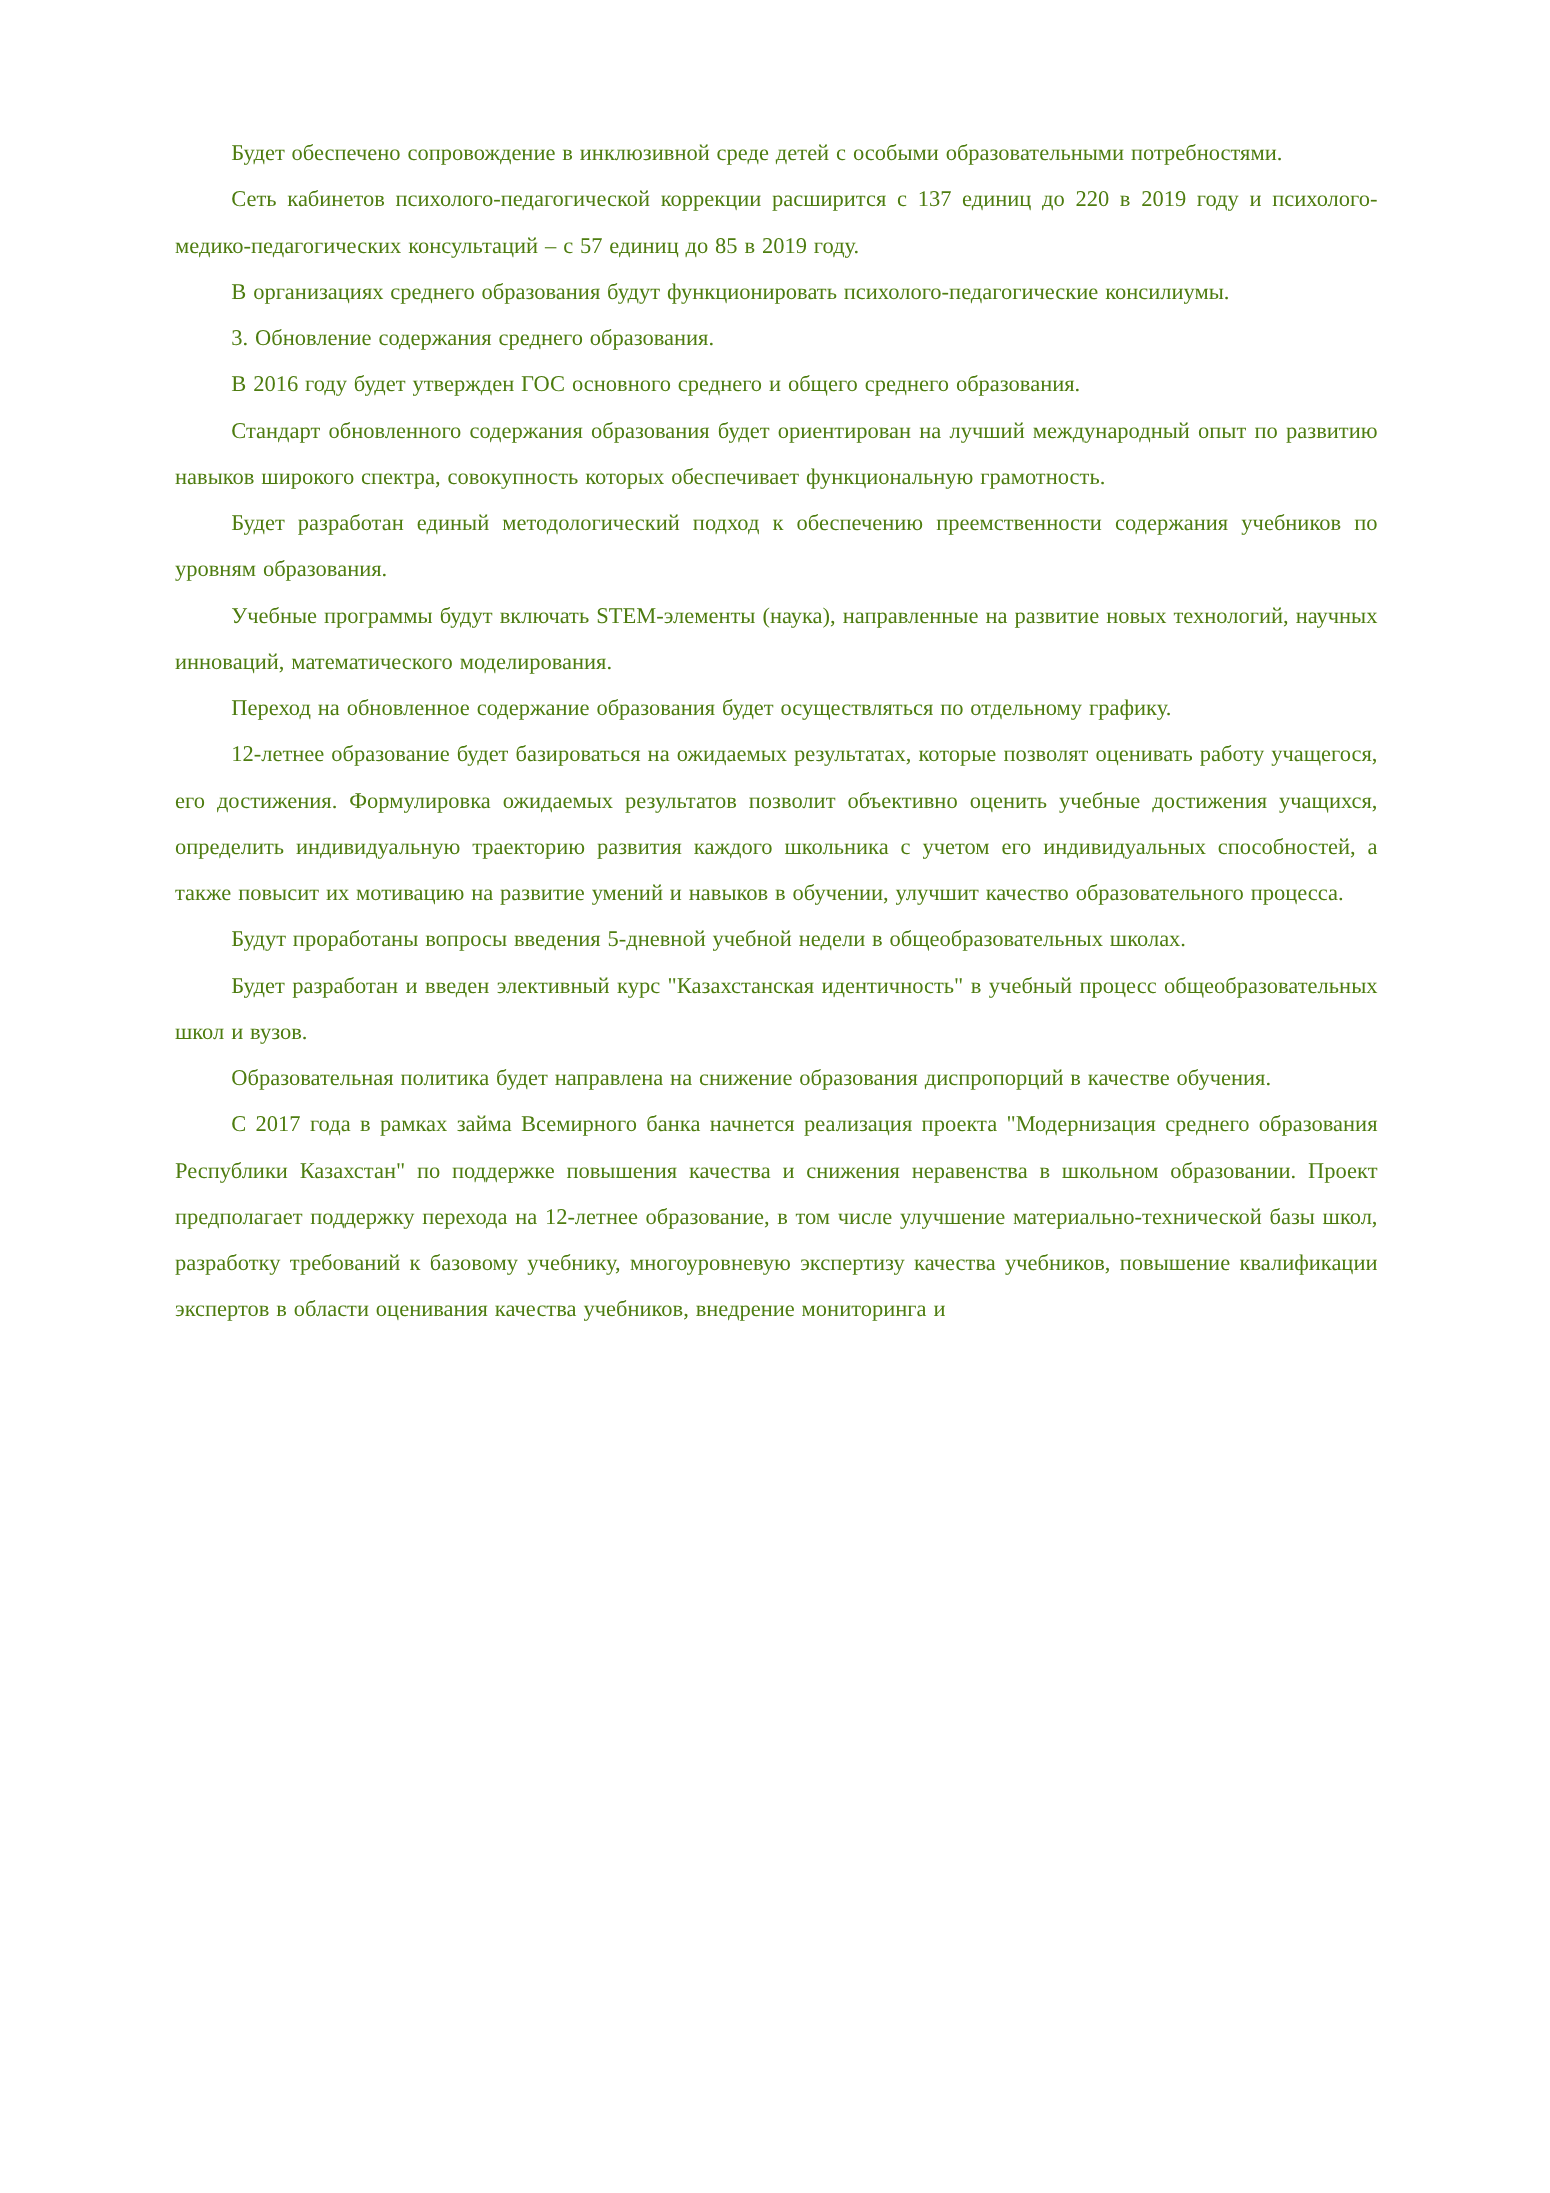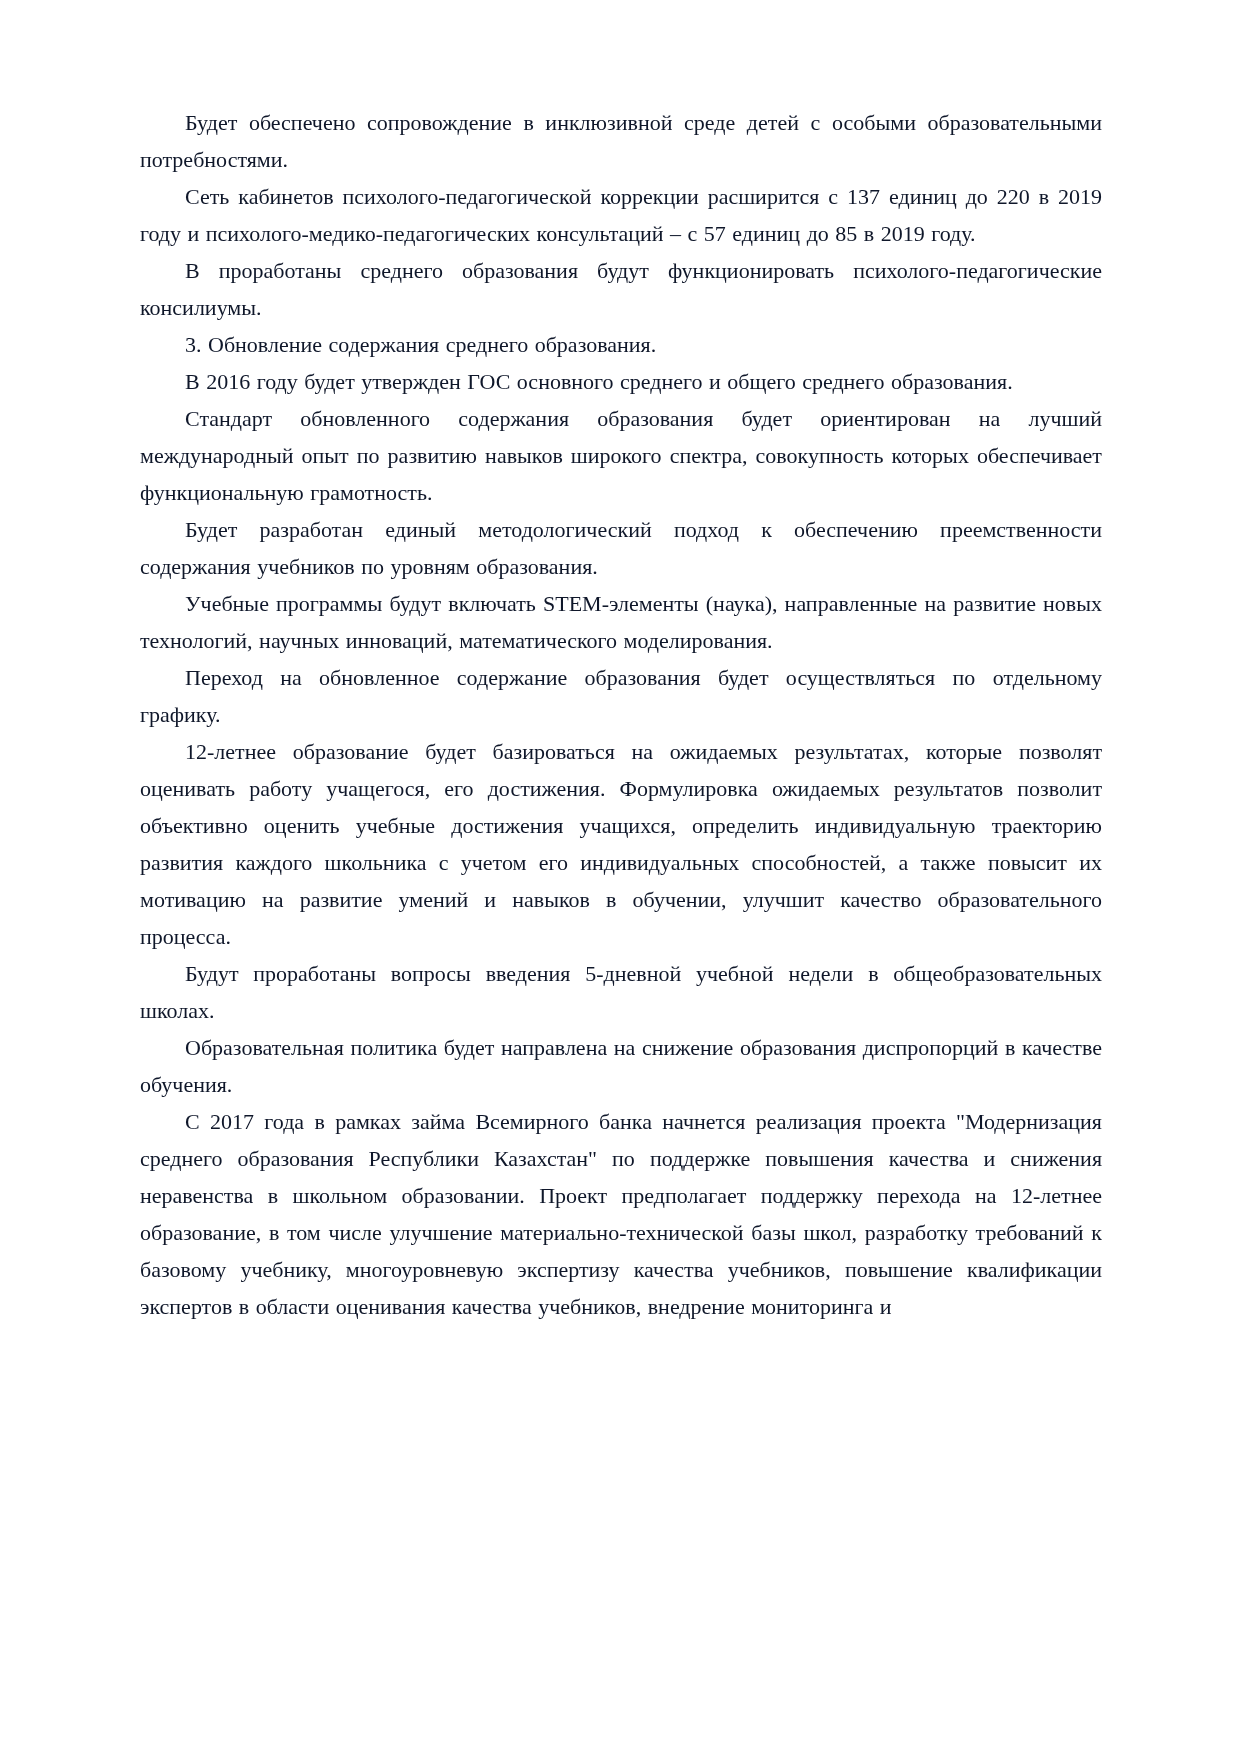--- a/index.html
+++ b/index.html
@@ -13,45 +13,46 @@
     height: 1754px;
     background: #ffffff;
     overflow: hidden;
   }
   .content {
     position: absolute;
     left: 140px;
     top: 104px;
     width: 962px;
     font-family: "Liberation Serif", "DejaVu Serif", serif;
-    font-size: 22px;
+    font-size: 18px;
     line-height: 37px;
-    color: #0f172a;
+    color: #4d7c0f;
     text-align: justify;
     text-justify: inter-word;
   }
   .content p {
     margin: 0;
     padding: 0;
     text-indent: 45px;
     word-spacing: 1px;
   }
 </style>
 </head>
 <body>
 
 <div class="page">
   <div class="content">
     <p>Будет обеспечено сопровождение в инклюзивной среде детей с особыми образовательными потребностями.</p>
     <p>Сеть кабинетов психолого-педагогической коррекции расширится с 137 единиц до 220 в 2019 году и психолого-медико-педагогических консультаций – с 57 единиц до 85 в 2019 году.</p>
-    <p>В проработаны среднего образования будут функционировать психолого-педагогические консилиумы.</p>
+    <p>В организациях среднего образования будут функционировать психолого-педагогические консилиумы.</p>
     <p>3. Обновление содержания среднего образования.</p>
     <p>В 2016 году будет утвержден ГОС основного среднего и общего среднего образования.</p>
     <p>Стандарт обновленного содержания образования будет ориентирован на лучший международный опыт по развитию навыков широкого спектра, совокупность которых обеспечивает функциональную грамотность.</p>
     <p>Будет разработан единый методологический подход к обеспечению преемственности содержания учебников по уровням образования.</p>
     <p>Учебные программы будут включать STEM-элементы (наука), направленные на развитие новых технологий, научных инноваций, математического моделирования.</p>
     <p>Переход на обновленное содержание образования будет осуществляться по отдельному графику.</p>
     <p>12-летнее образование будет базироваться на ожидаемых результатах, которые позволят оценивать работу учащегося, его достижения. Формулировка ожидаемых результатов позволит объективно оценить учебные достижения учащихся, определить индивидуальную траекторию развития каждого школьника с учетом его индивидуальных способностей, а также повысит их мотивацию на развитие умений и навыков в обучении, улучшит качество образовательного процесса.</p>
     <p>Будут проработаны вопросы введения 5-дневной учебной недели в общеобразовательных школах.</p>
+    <p>Будет разработан и введен элективный курс "Казахстанская идентичность" в учебный процесс общеобразовательных школ и вузов.</p>
     <p>Образовательная политика будет направлена на снижение образования диспропорций в качестве обучения.</p>
     <p>С 2017 года в рамках займа Всемирного банка начнется реализация проекта "Модернизация среднего образования Республики Казахстан" по поддержке повышения качества и снижения неравенства в школьном образовании. Проект предполагает поддержку перехода на 12-летнее образование, в том числе улучшение материально-технической базы школ, разработку требований к базовому учебнику, многоуровневую экспертизу качества учебников, повышение квалификации экспертов в области оценивания качества учебников, внедрение мониторинга и</p>
   </div>
 </div>
 
 </body></html>

